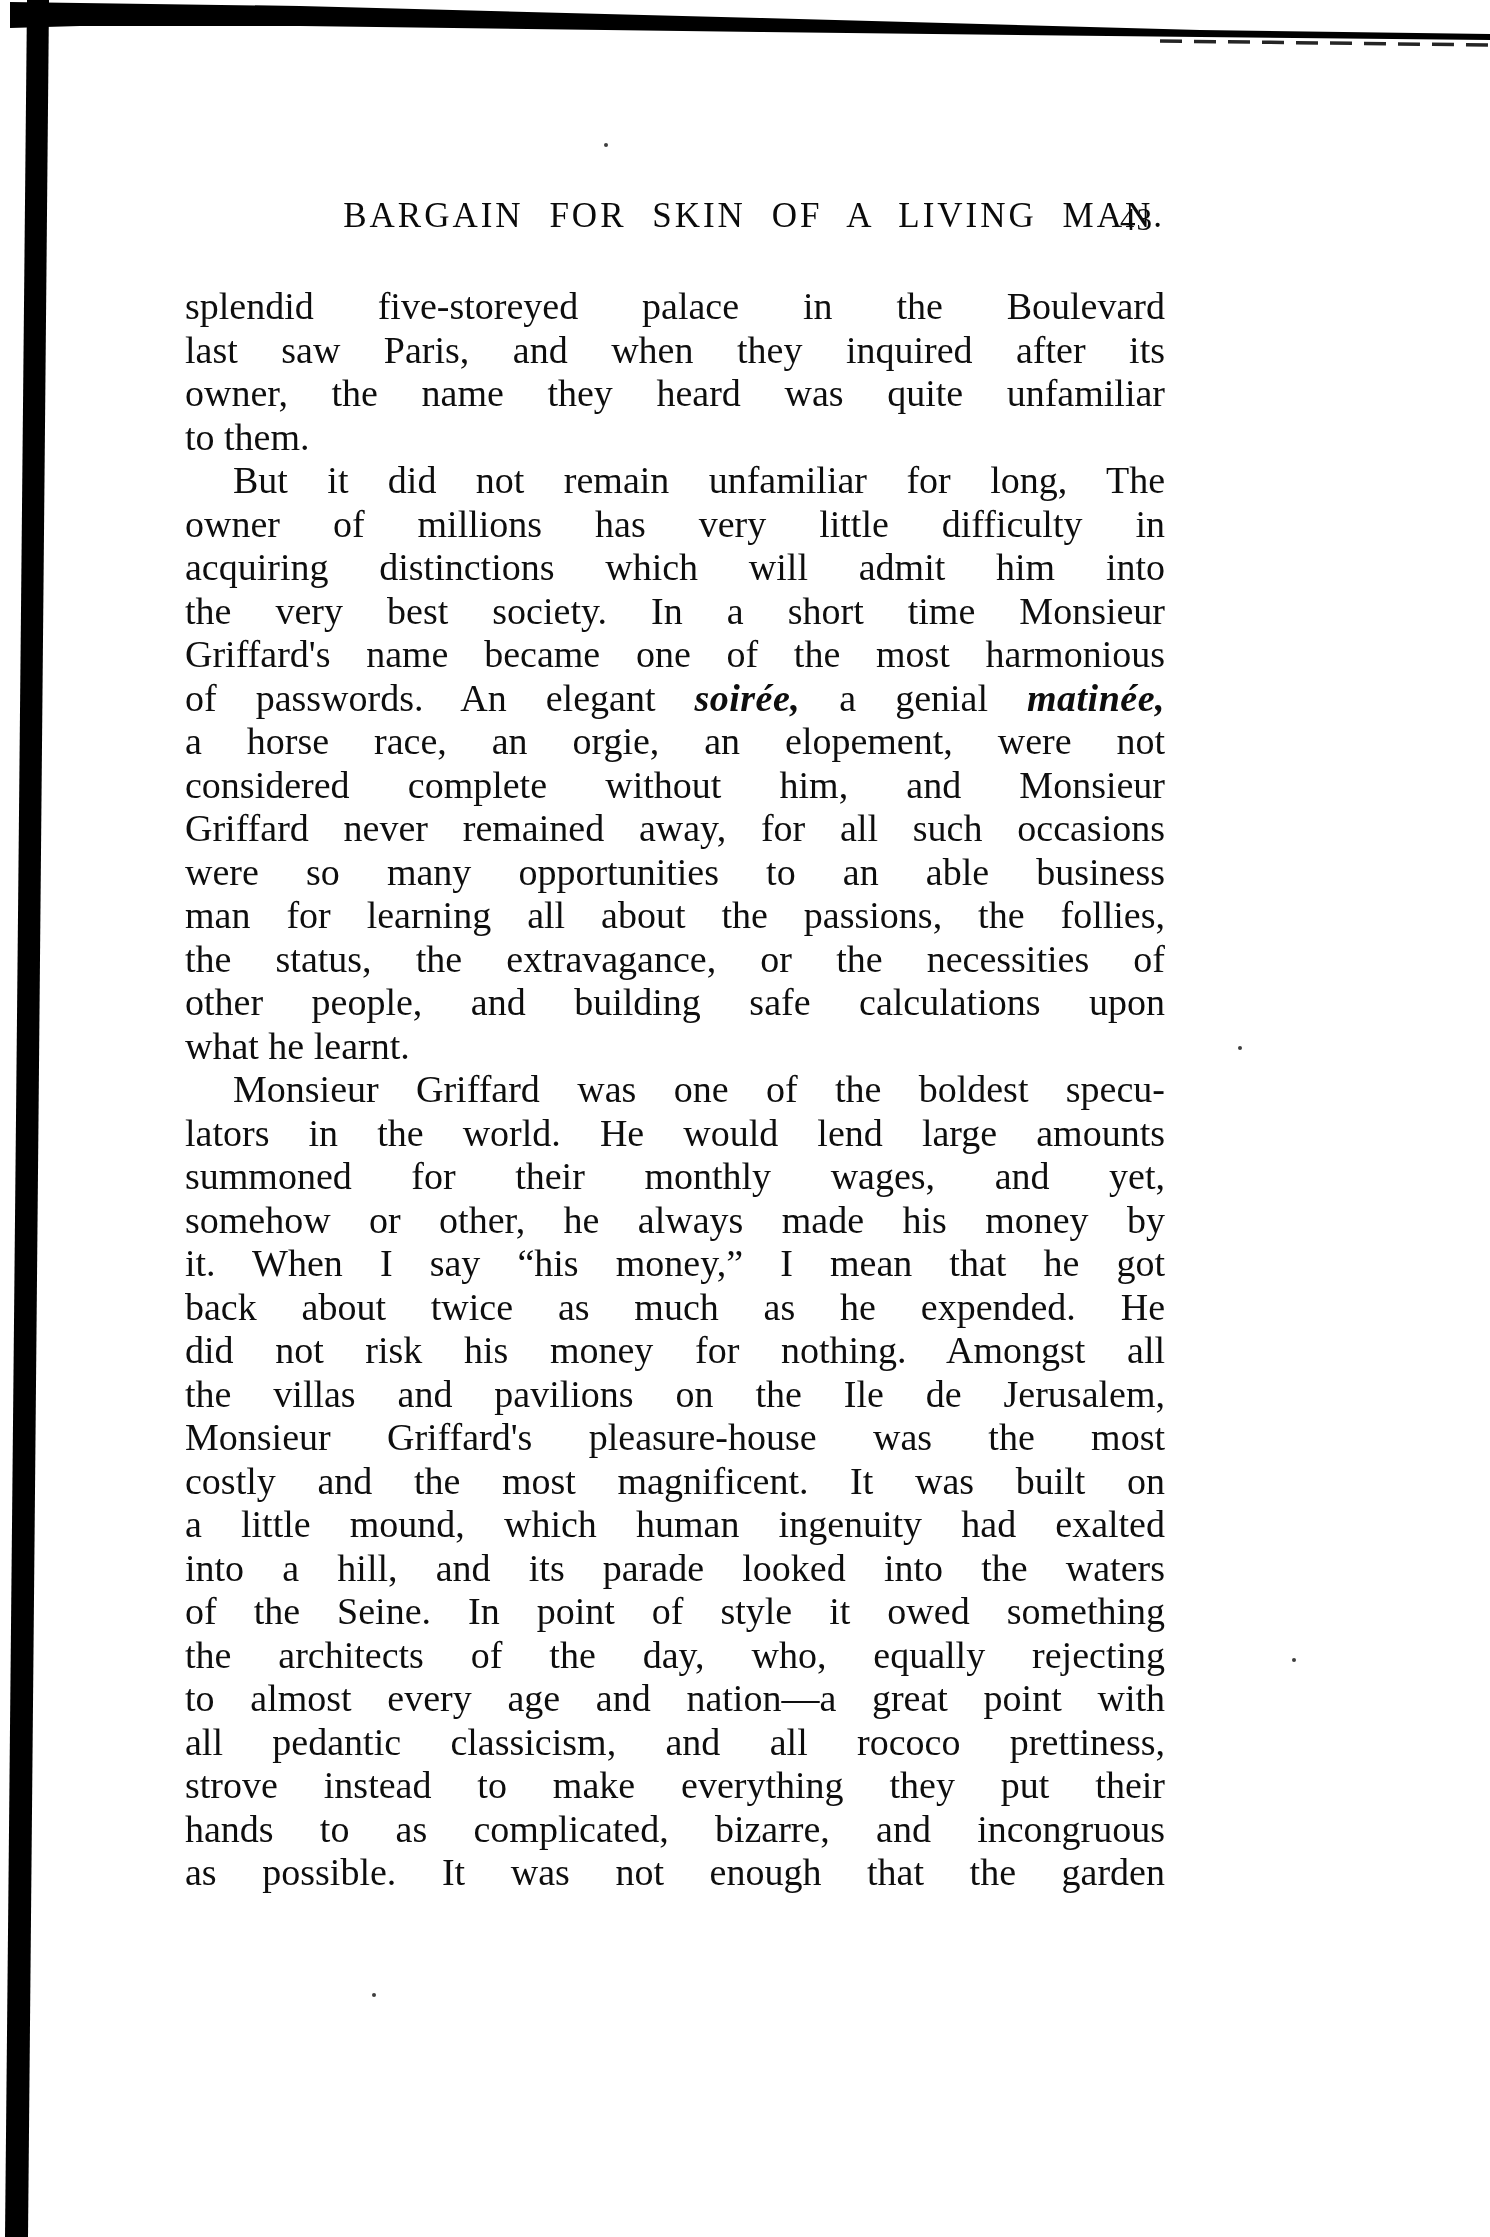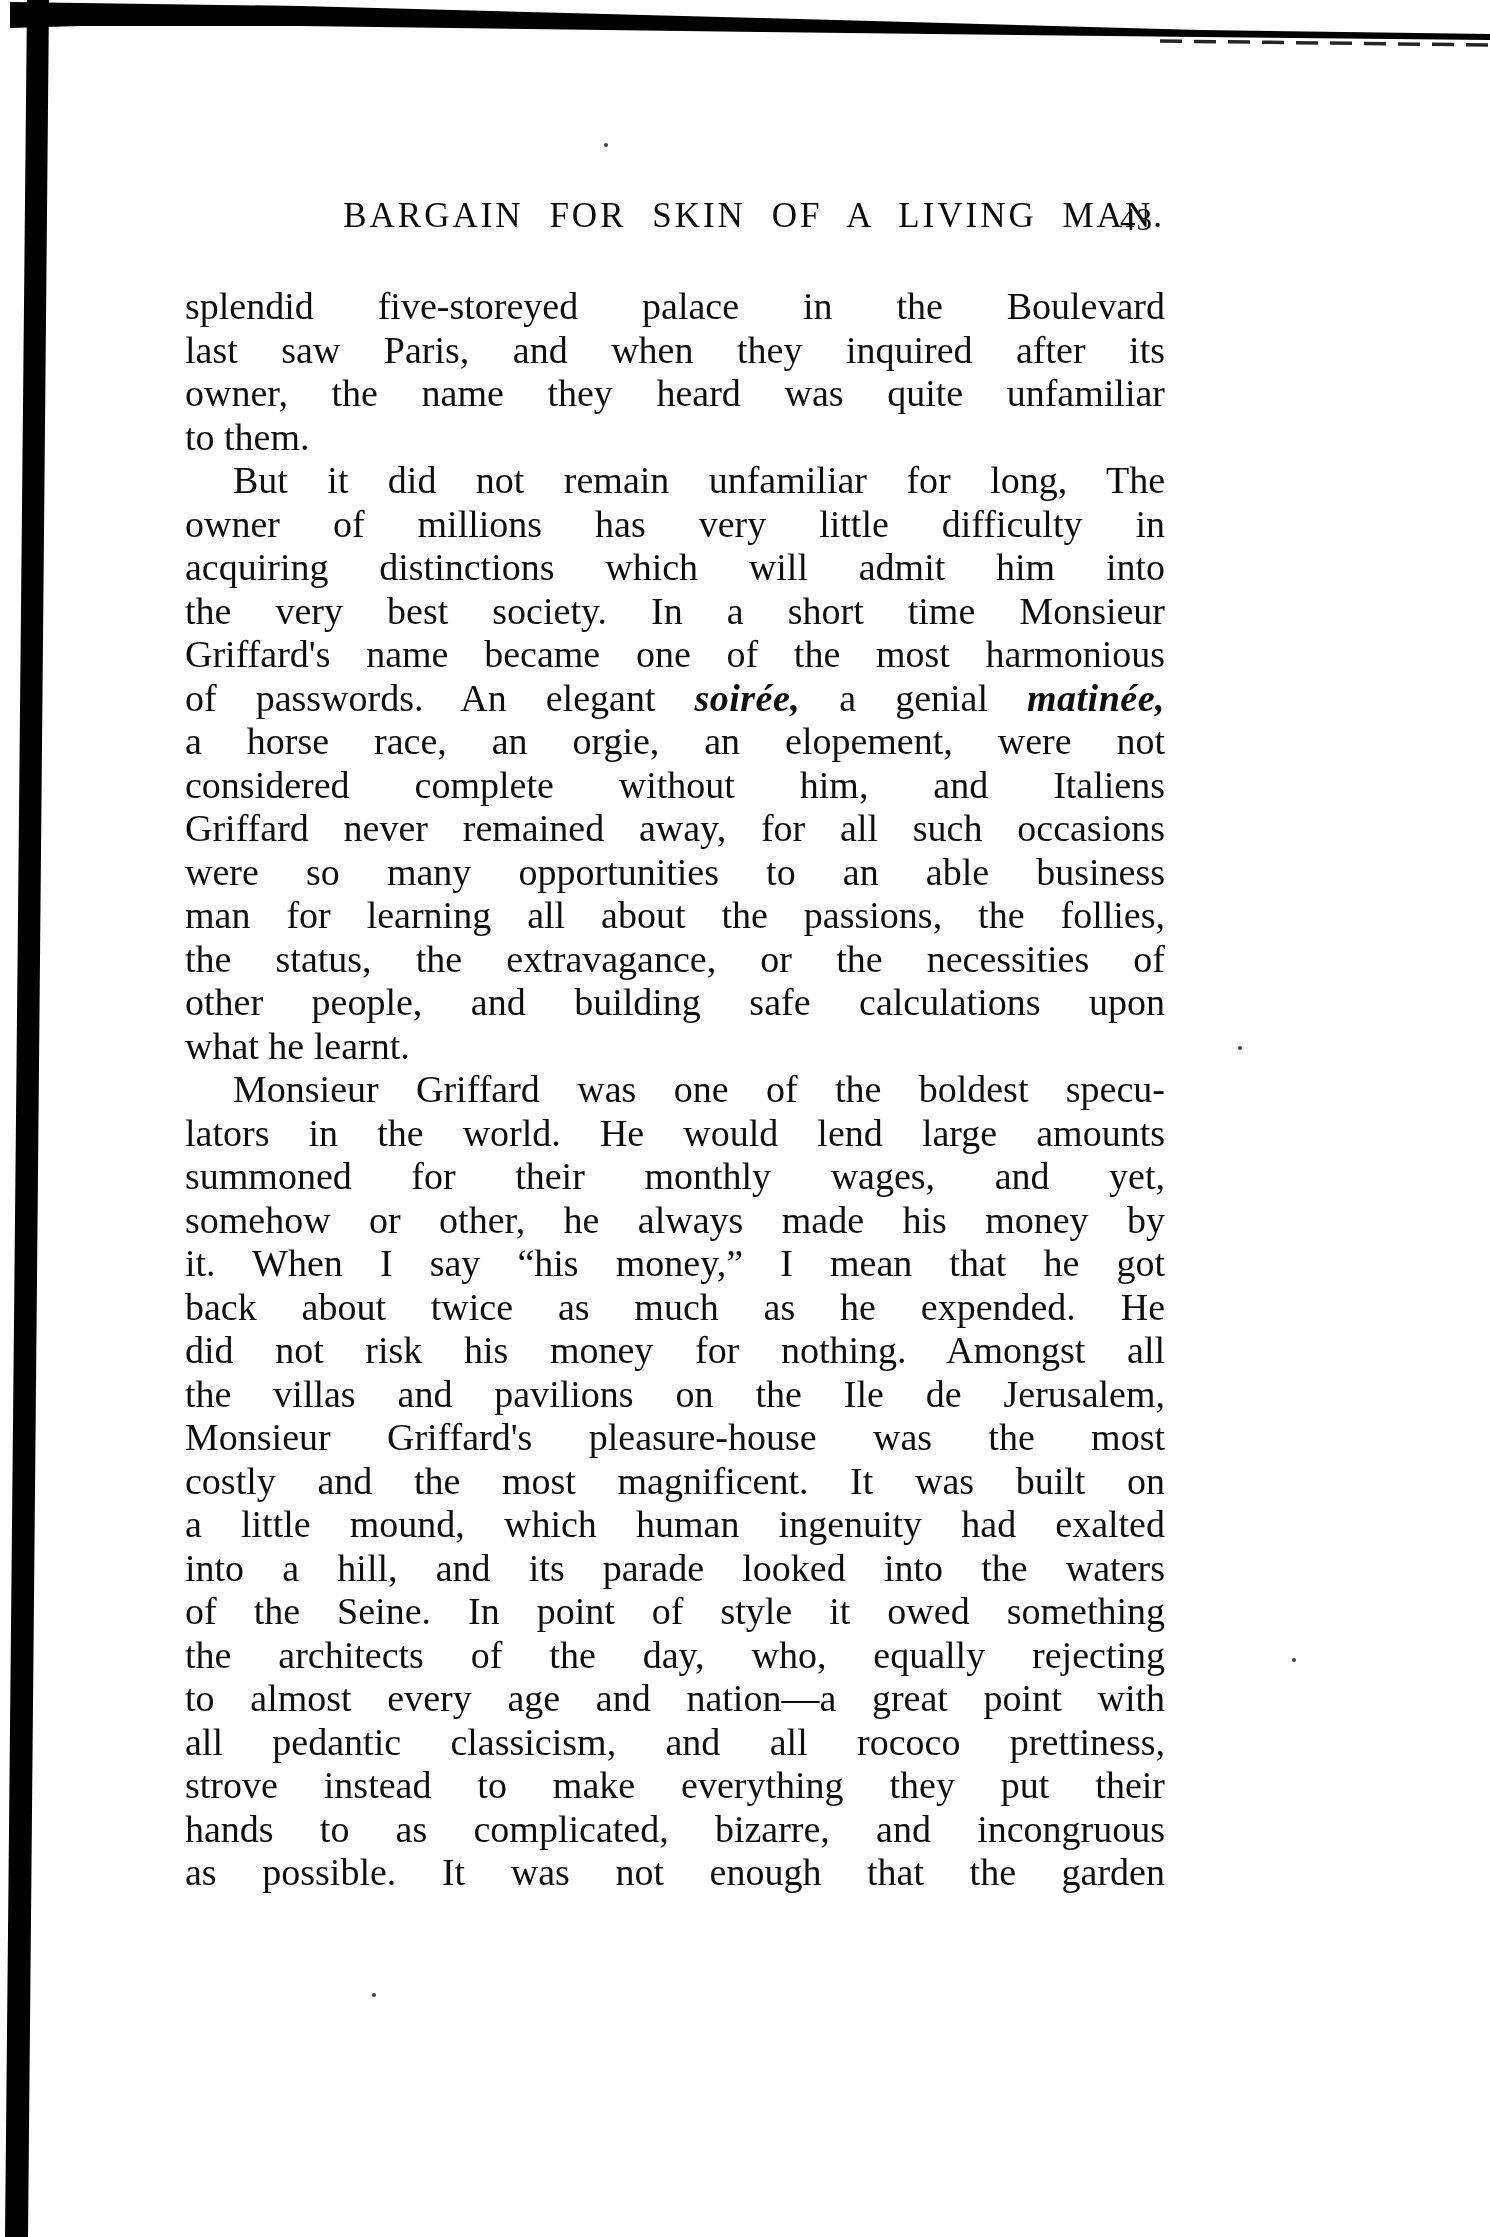--- a/index.html
+++ b/index.html
@@ -104,21 +104,21 @@
         <div class="line last">to them.</div>
       </div>
       <div>
         <div class="line indent">But it did not remain unfamiliar for long, The</div>
         <div class="line">owner of millions has very little difficulty in</div>
         <div class="line">acquiring distinctions which will admit him into</div>
         <div class="line">the very best society. In a short time Monsieur</div>
         <div class="line">Griffard's name became one of the most harmonious</div>
         <div class="line">of passwords. An elegant <i>soirée,</i> a genial <i>matinée,</i></div>
         <div class="line">a horse race, an orgie, an elopement, were not</div>
-        <div class="line">considered complete without him, and Italiens</div>
+        <div class="line">considered complete without him, and Monsieur</div>
         <div class="line">Griffard never remained away, for all such occasions</div>
         <div class="line">were so many opportunities to an able business</div>
         <div class="line">man for learning all about the passions, the follies,</div>
         <div class="line">the status, the extravagance, or the necessities of</div>
         <div class="line">other people, and building safe calculations upon</div>
         <div class="line last">what he learnt.</div>
       </div>
       <div>
         <div class="line indent">Monsieur Griffard was one of the boldest specu-</div>
         <div class="line">lators in the world. He would lend large amounts</div>

